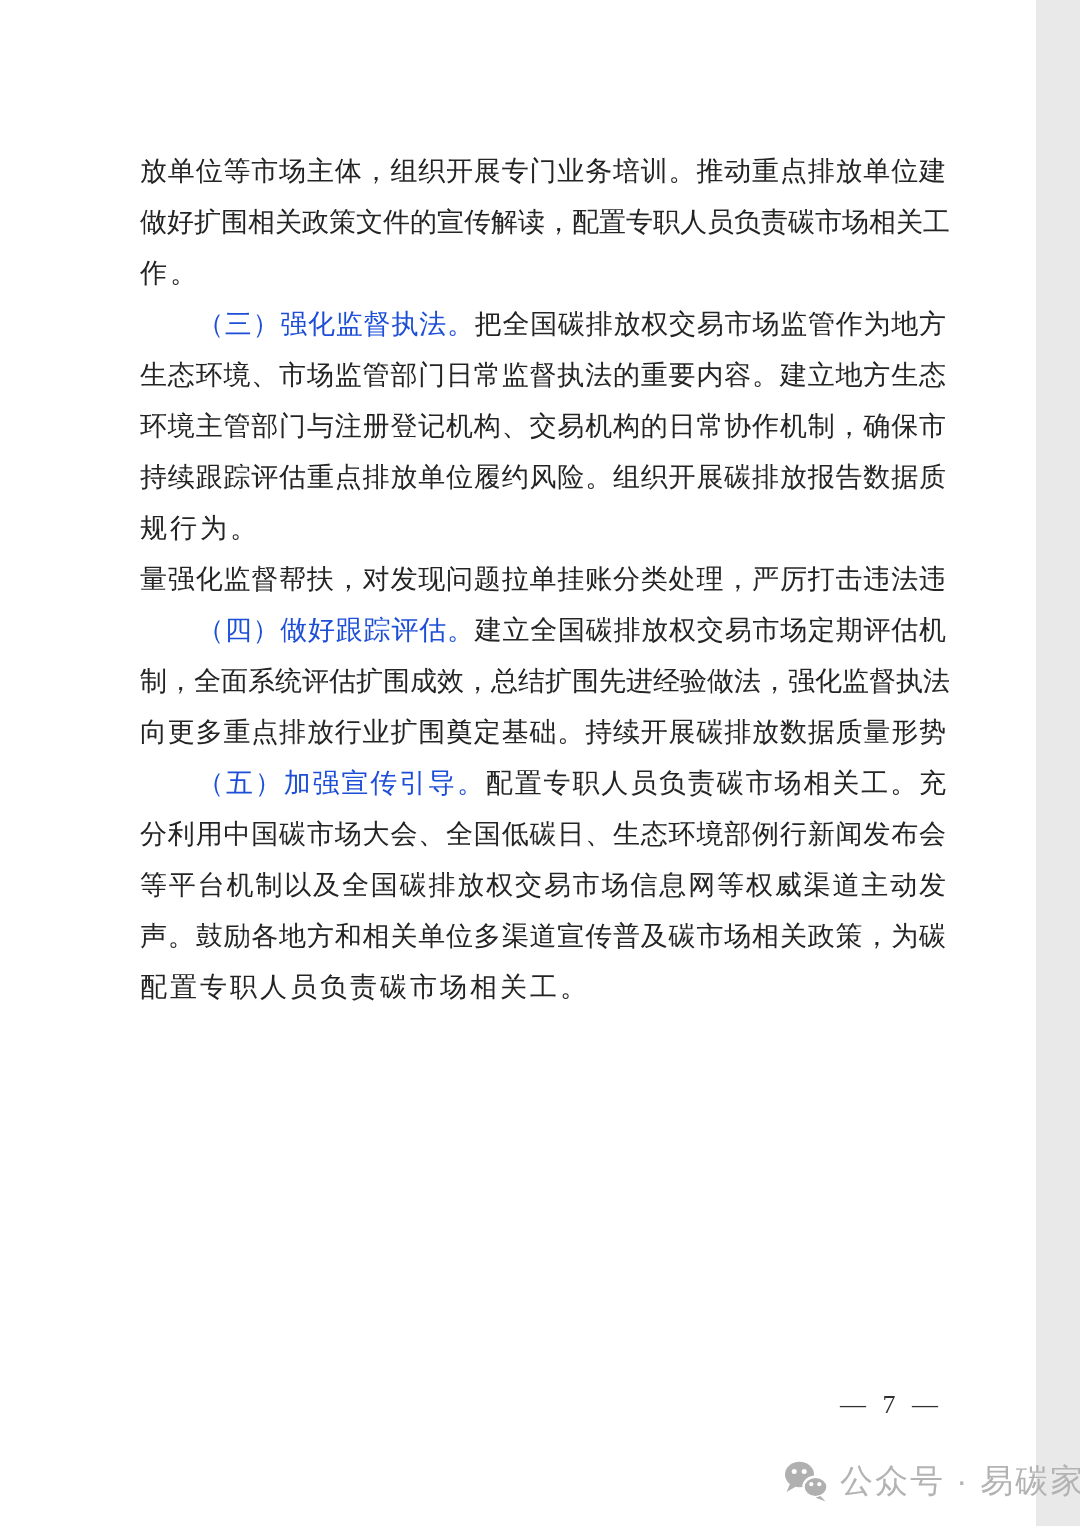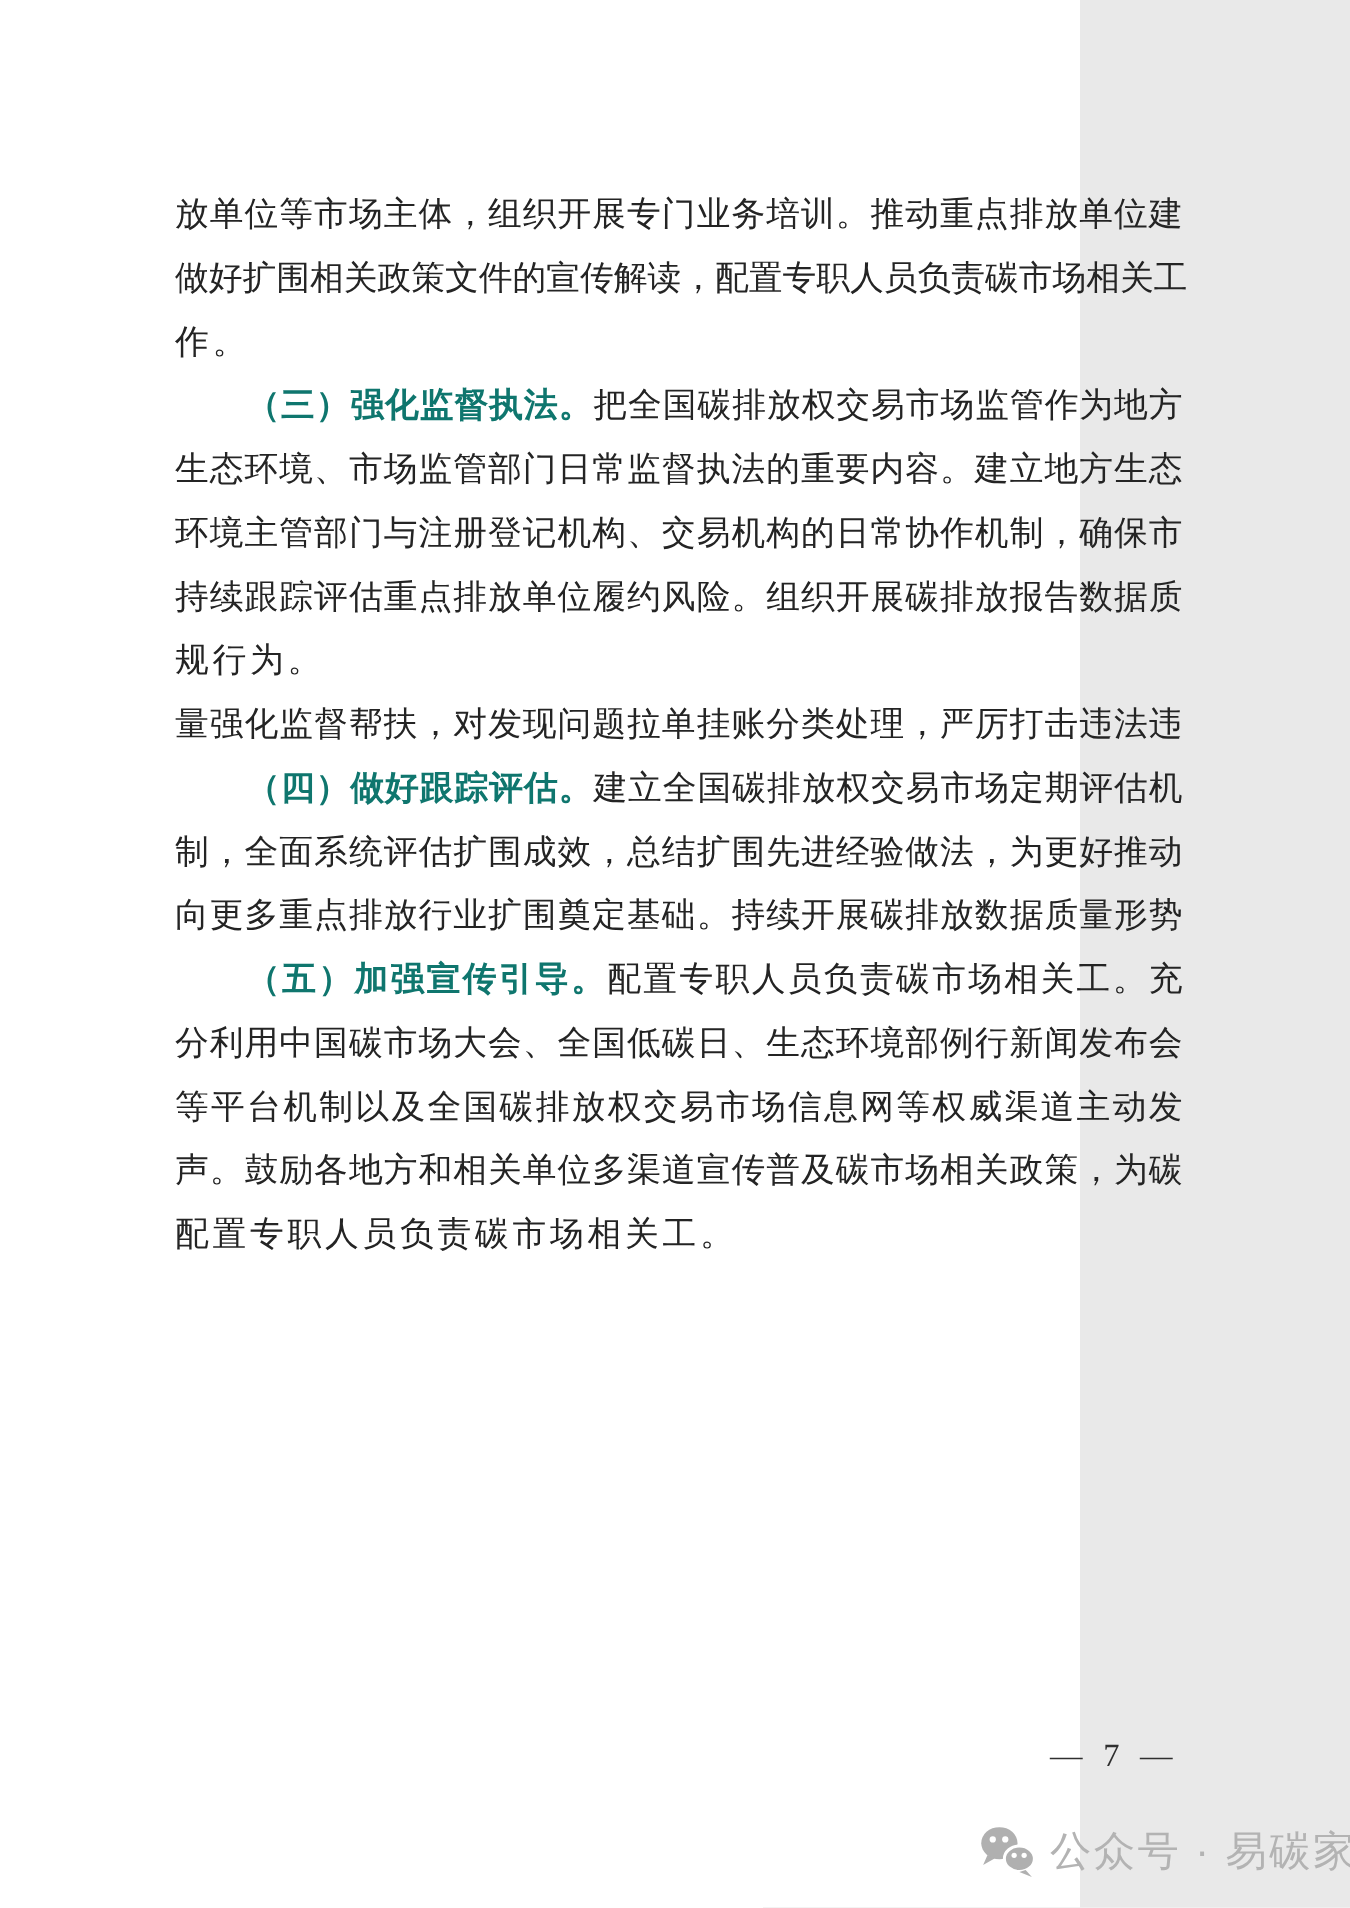--- a/index.html
+++ b/index.html
@@ -1,21 +1,21 @@
 <!DOCTYPE html>
 <html><head>
 <meta charset="utf-8">
 <style>
   * { margin:0; padding:0; box-sizing:border-box; }
   html,body { background:#e9e9e9; }
   body { width:1080px; height:1526px; position:relative; overflow:hidden; }
 
   .page {
     position:absolute; left:0; top:0;
-    width:864px; height:1526px;
+    width:1036px; height:1526px;
     background:#ffffff;
   }
 
   .doc-body {
     position:absolute;
     left:140px; top:146px;
     width:806px;
     font-family:"Liberation Serif","DejaVu Serif",serif;
     color:#222222;
   }
@@ -32,22 +32,22 @@
     color:#242424;
   }
   .line.short {
     text-align-last:left;
     letter-spacing:3px;
     white-space:normal;
   }
   .line.indent { text-indent:57px; }
 
   .line b {
-    font-weight:bold;
-    color:#0f766e;
+    font-weight:normal;
+    color:#1d4ed8;
   }
 
   .page-number {
     position:absolute;
     left:840px; top:1390px;
     width:140px;
     font-family:"Liberation Serif","DejaVu Serif",serif;
     font-size:26px;
     letter-spacing:5px;
     color:#2f2f2f;
@@ -85,21 +85,21 @@
       <div class="paragraph">
         <div class="line indent"><b>（三）强化监督执法。</b><span>把全国碳排放权交易市场监管作为地方</span></div>
         <div class="line">生态环境、市场监管部门日常监督执法的重要内容。建立地方生态</div>
         <div class="line">环境主管部门与注册登记机构、交易机构的日常协作机制，确保市</div>
         <div class="line">持续跟踪评估重点排放单位履约风险。组织开展碳排放报告数据质</div>
         <div class="line short">规行为。</div>
         <div class="line">量强化监督帮扶，对发现问题拉单挂账分类处理，严厉打击违法违</div>
       </div>
       <div class="paragraph">
         <div class="line indent"><b>（四）做好跟踪评估。</b><span>建立全国碳排放权交易市场定期评估机</span></div>
-        <div class="line">制，全面系统评估扩围成效，总结扩围先进经验做法，为更好推动</div>
+        <div class="line">制，全面系统评估扩围成效，总结扩围先进经验做法，强化监督执法</div>
         <div class="line">向更多重点排放行业扩围奠定基础。持续开展碳排放数据质量形势</div>
       </div>
       <div class="paragraph">
         <div class="line indent"><b>（五）加强宣传引导。</b><span>配置专职人员负责碳市场相关工。充</span></div>
         <div class="line">分利用中国碳市场大会、全国低碳日、生态环境部例行新闻发布会</div>
         <div class="line">等平台机制以及全国碳排放权交易市场信息网等权威渠道主动发</div>
         <div class="line">声。鼓励各地方和相关单位多渠道宣传普及碳市场相关政策，为碳</div>
         <div class="line short">配置专职人员负责碳市场相关工。</div>
       </div>
     </div>

